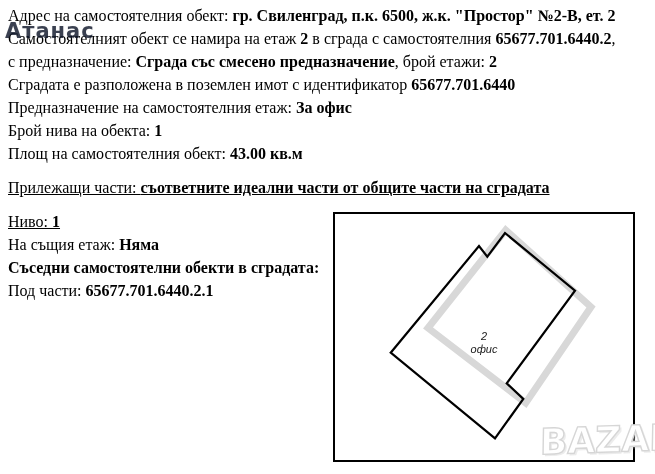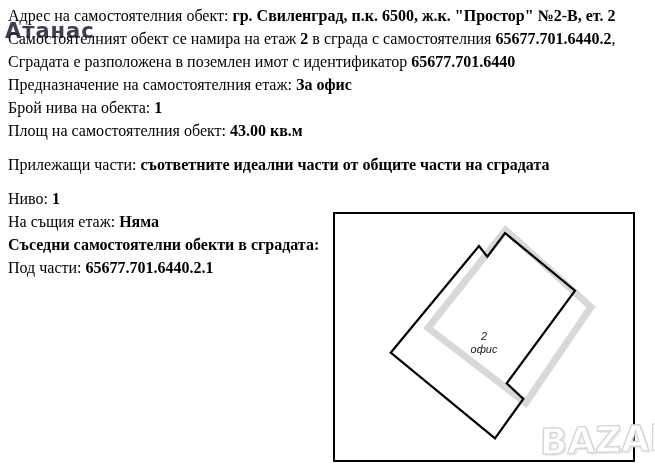--- a/index.html
+++ b/index.html
@@ -2,21 +2,21 @@
 <html><head>
 <meta charset="utf-8">
 <style>
   html,body{margin:0;padding:0;}
   body{
     width:655px;height:474px;position:relative;overflow:hidden;
     background:#ffffff;font-family:"Liberation Serif",serif;color:#000;
   }
   .doc-text{position:absolute;left:8px;top:4px;font-size:16px;z-index:1;}
   .doc-text .line{line-height:23px;white-space:nowrap;}
-  .doc-text .line.gap{margin-top:11px;}
+  .doc-text .line.gap{margin-top:11px;text-decoration:underline;}
   .doc-text b{font-weight:bold;}
   .diagram{position:absolute;left:333px;top:212px;z-index:2;}
   .name-wm{
     position:absolute;left:5px;top:19px;z-index:3;
     font-family:"DejaVu Sans",sans-serif;font-weight:bold;font-size:21px;
     color:#0f172a;opacity:0.82;letter-spacing:1px;
     text-shadow:0 0 1px rgba(190,190,190,.45);
   }
   .logo-wm{
     position:absolute;left:540px;top:419px;z-index:5;
@@ -28,20 +28,21 @@
     white-space:nowrap;
   }
   svg text{font-family:"Liberation Sans",sans-serif;font-style:italic;font-size:11px;fill:#1a1a1a;}
 </style>
 </head>
 <body>
 
 <div class="doc-text">
     <div class="line"><span>Адрес на самостоятелния обект: </span><b>гр. Свиленград, п.к. 6500, ж.к. "Простор" №2-В, ет. 2</b></div>
     <div class="line"><span>Самостоятелният обект се намира на етаж </span><b>2</b><span> в сграда с самостоятелния </span><b>65677.701.6440.2</b><span>,</span></div>
+    <div class="line"><span>с предназначение: </span><b>Сграда със смесено предназначение</b><span>, брой етажи: </span><b>2</b></div>
     <div class="line"><span>Сградата е разположена в поземлен имот с идентификатор </span><b>65677.701.6440</b></div>
     <div class="line"><span>Предназначение на самостоятелния етаж: </span><b>За офис</b></div>
     <div class="line"><span>Брой нива на обекта: </span><b>1</b></div>
     <div class="line"><span>Площ на самостоятелния обект: </span><b>43.00 кв.м</b></div>
     <div class="line gap"><span>Прилежащи части: </span><b>съответните идеални части от общите части на сградата</b></div>
     <div class="line gap"><span>Ниво: </span><b>1</b></div>
     <div class="line"><span>На същия етаж: </span><b>Няма</b></div>
     <div class="line"><b>Съседни самостоятелни обекти в сградата:</b></div>
     <div class="line"><span>Под части: </span><b>65677.701.6440.2.1</b></div>
   </div>

